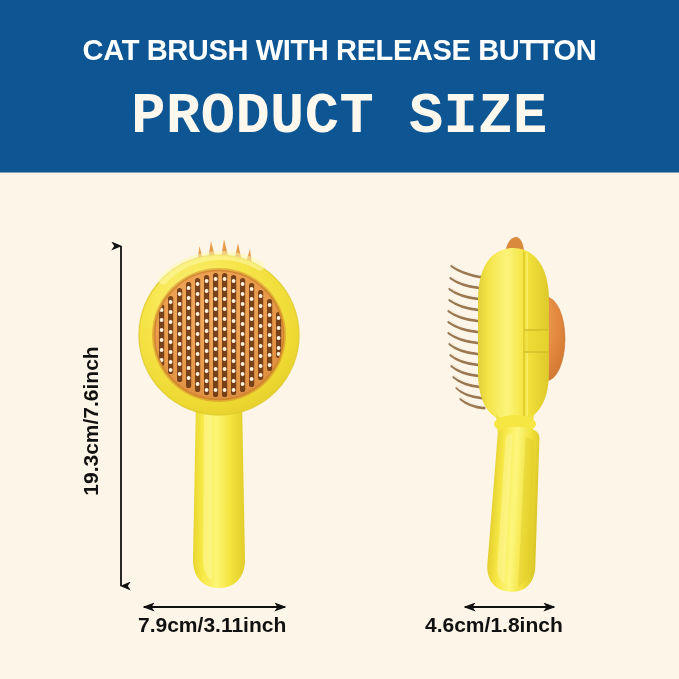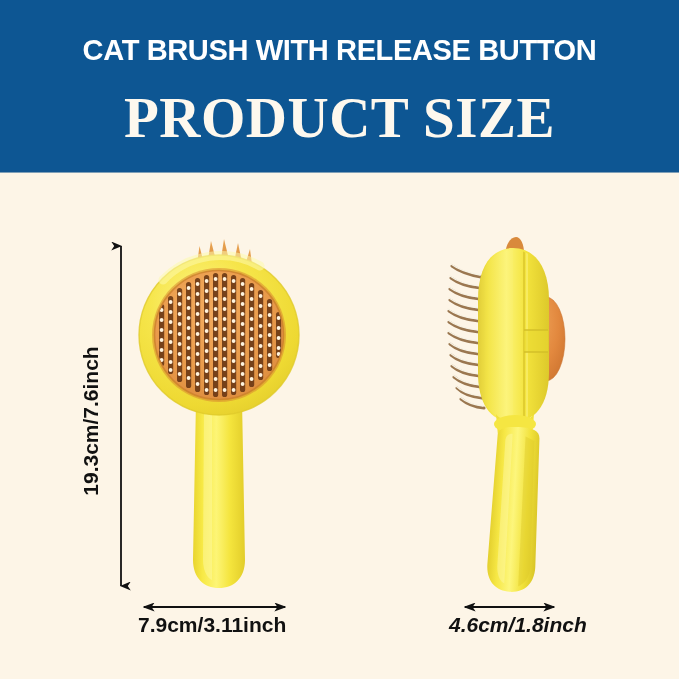--- a/index.html
+++ b/index.html
@@ -49,21 +49,21 @@
     white-space: nowrap;
     transform: scaleX(0.985);
   }
   #title-main {
     position: absolute;
     left: 0;
     top: 85px;
     width: 679px;
     text-align: center;
     color: #fdf8ee;
-    font-family: Liberation Serif, serif;
+    font-family: Liberation Mono, monospace;
     font-weight: bold;
     font-size: 57px;
     letter-spacing: 0.5px;
     white-space: nowrap;
     transform: scaleX(1.0);
   }
   #banner-edge {
     position: absolute;
     left: 0;
     top: 170px;
@@ -89,23 +89,22 @@
     text-align: center;
     transform: rotate(-90deg);
     transform-origin: 100px 12px;
   }
   #left-h-label {
     left: 138px;
     top: 613px;
     text-align: right;
   }
   #right-h-label {
-    left: 449px;
+    left: 425px;
     top: 613px;
-    font-style: italic;
   }
 
   
   svg.layer {
     position: absolute;
     left: 0;
     top: 0;
     width: 679px;
     height: 679px;
     overflow: visible;

